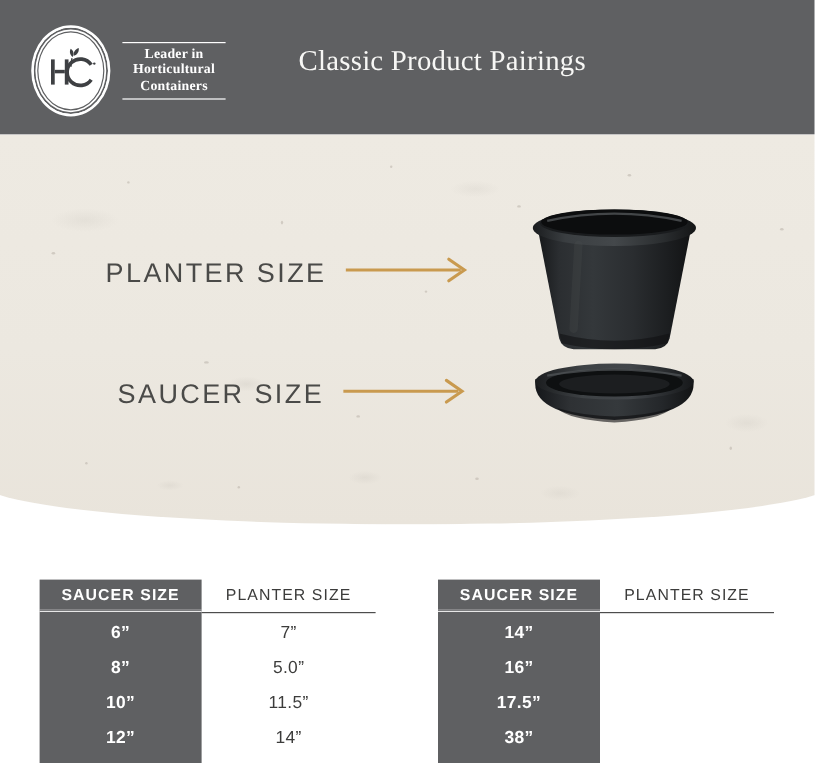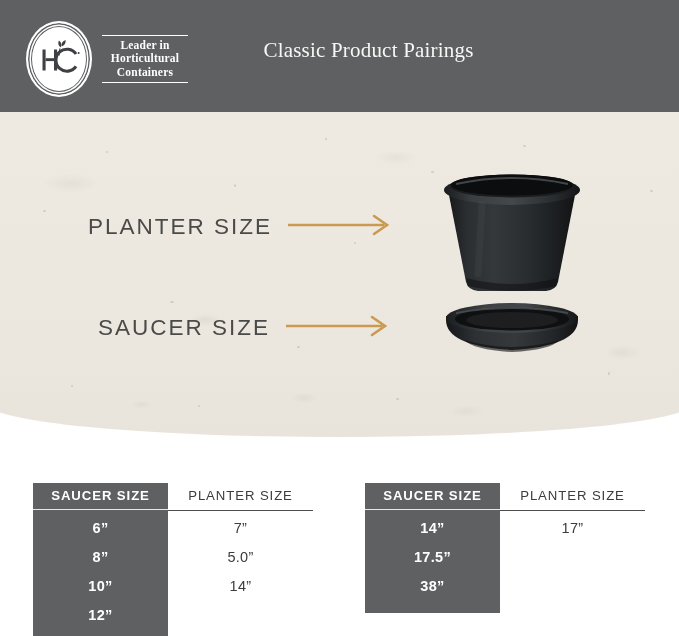--- a/index.html
+++ b/index.html
@@ -78,21 +78,21 @@
     width: 78px;
   }
   .header-title {
     position: absolute;
     left: 0;
     right: 0;
     top: 38px;
     text-align: center;
     color: #f7f7f5;
     font-family: "Liberation Serif", serif;
-    font-size: 21px;
+    font-size: 24px;
     letter-spacing: 0.2px;
     padding-left: 58px;
   }
 
   
   .panel {
     position: absolute;
     left: 0;
     top: 112px;
     width: 679px;
@@ -389,38 +389,39 @@
       <div class="st-body">
         <div class="st-col1">
           <div class="st-cell">6”</div>
           <div class="st-cell">8”</div>
           <div class="st-cell">10”</div>
           <div class="st-cell">12”</div>
         </div>
         <div class="st-col2">
           <div class="st-cell">7”</div>
           <div class="st-cell">5.0”</div>
+          <div class="st-cell">11.5”</div>
           <div class="st-cell">14”</div>
         </div>
       </div>
     </div>
 
     <div class="size-table right">
       <div class="st-head">
         <div class="c1">SAUCER SIZE</div>
         <div class="c2">PLANTER SIZE</div>
       </div>
       <div class="st-underline"></div>
       <div class="st-headsep"></div>
       <div class="st-body">
         <div class="st-col1">
           <div class="st-cell">14”</div>
+          <div class="st-cell">16”</div>
           <div class="st-cell">17.5”</div>
           <div class="st-cell">38”</div>
         </div>
         <div class="st-col2">
-          <div class="st-cell">17”</div>
         </div>
       </div>
     </div>
 
   </div>
 </div>
 
 </body></html>

